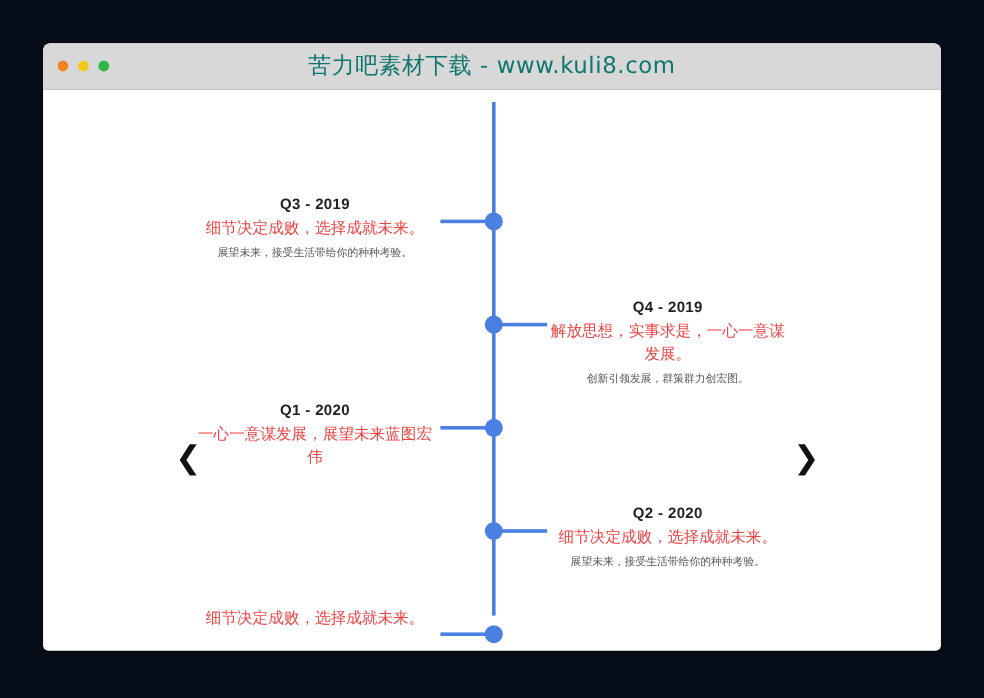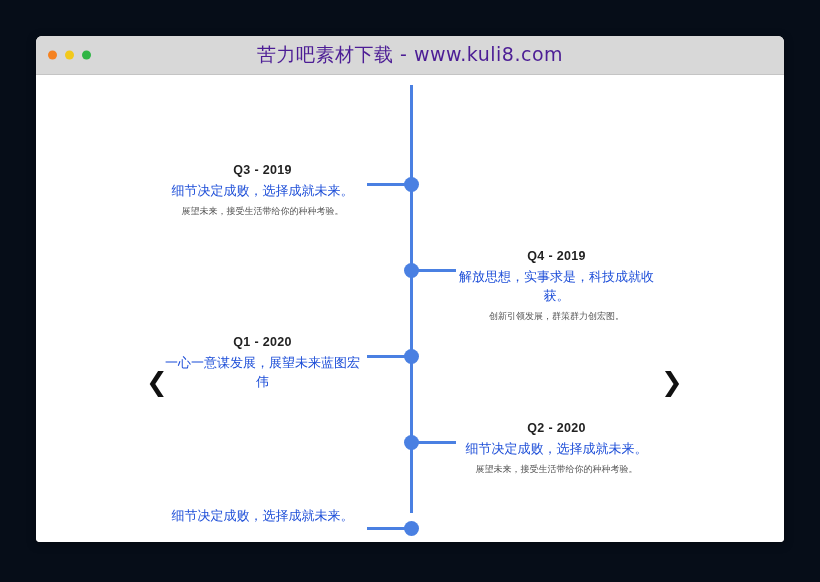--- a/index.html
+++ b/index.html
@@ -49,21 +49,21 @@
     border-radius: 50%;
   }
   .dot-red { background: #f58220; }
   .dot-yellow { background: #f2c91b; }
   .dot-green { background: #2fb545; }
 
   .window-title {
     width: 100%;
     text-align: center;
     font-size: 19px;
-    color: #4c1d95;
+    color: #0f766e;
     font-family: "DejaVu Sans", "Liberation Sans", sans-serif;
     letter-spacing: 0.5px;
     white-space: nowrap;
   }
 
   .page-body {
     position: relative;
     height: 468px;
     background: #ffffff;
   }
@@ -129,21 +129,21 @@
     font-size: 12.5px;
     font-weight: bold;
     color: #222222;
     font-family: "Liberation Sans", sans-serif;
     letter-spacing: 0.3px;
     margin-bottom: 5px;
   }
 
   .tl-desc {
     font-size: 13px;
-    color: #1d4ed8;
+    color: #ef4444;
     line-height: 1.45;
     font-family: "DejaVu Sans", "Liberation Sans", sans-serif;
   }
 
   .tl-sub {
     font-size: 9px;
     color: #555555;
     margin-top: 4px;
     line-height: 1.4;
     font-family: "DejaVu Sans", "Liberation Sans", sans-serif;
@@ -191,21 +191,21 @@
           <div class="tl-desc">细节决定成败，选择成就未来。</div>
           <div class="tl-sub">展望未来，接受生活带给你的种种考验。</div>
         </div>
       </div>
 
       <div class="tl-item right" style="top:188px;">
         <div class="tl-connector"></div>
         <div class="tl-dot"></div>
         <div class="tl-content">
           <div class="tl-title">Q4 - 2019</div>
-          <div class="tl-desc">解放思想，实事求是，科技成就收获。</div>
+          <div class="tl-desc">解放思想，实事求是，一心一意谋发展。</div>
           <div class="tl-sub">创新引领发展，群策群力创宏图。</div>
         </div>
       </div>
 
       <div class="tl-item left" style="top:274px;">
         <div class="tl-connector"></div>
         <div class="tl-dot"></div>
         <div class="tl-content">
           <div class="tl-title">Q1 - 2020</div>
           <div class="tl-desc">一心一意谋发展，展望未来蓝图宏伟</div>

